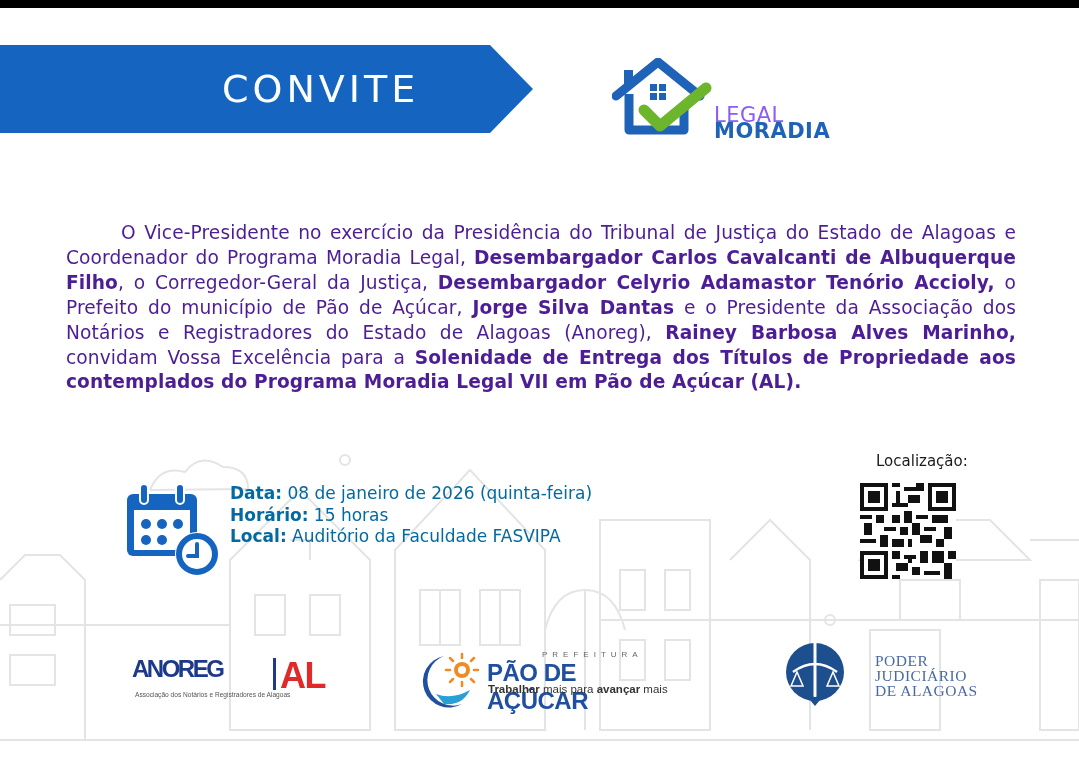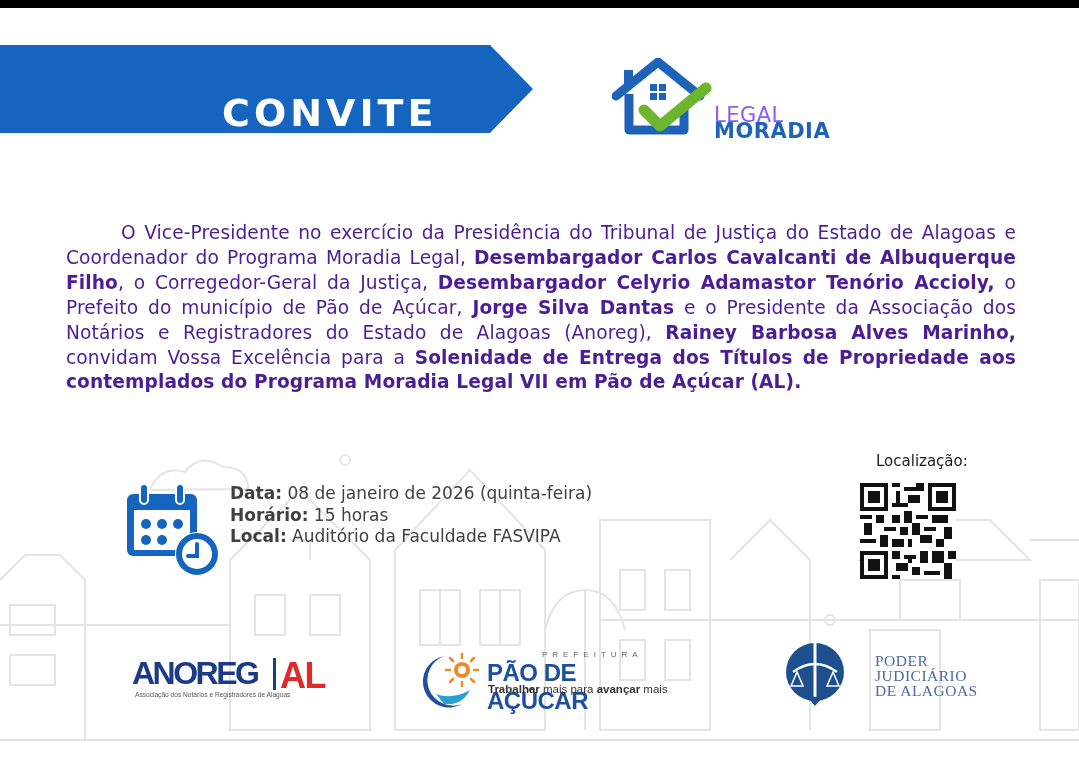--- a/index.html
+++ b/index.html
@@ -5,48 +5,48 @@
     * { margin: 0; padding: 0; box-sizing: border-box; }
     html, body { width: 1079px; height: 758px; overflow: hidden; background: #ffffff; }
     body { position: relative; font-family: "DejaVu Sans", sans-serif; color: #1a1a1a; }
 
     .topbar { position: absolute; left: 0; top: 0; width: 1079px; height: 8px; background: #000; }
 
     .banner { position: absolute; left: 0; top: 45px; width: 535px; height: 88px; }
     .banner svg { position: absolute; left: 0; top: 0; }
     .banner-text {
       position: absolute; left: 222px; top: 22px;
-      font-family: "DejaVu Sans", sans-serif; font-weight: bold;
-      font-size: 38px; letter-spacing: 4px; color: #ffffff; margin-top: 24px;
+      font-family: "DejaVu Sans", sans-serif; font-weight: normal;
+      font-size: 38px; letter-spacing: 4px; color: #ffffff;
     }
 
     .ml-logo { position: absolute; left: 612px; top: 58px; width: 260px; height: 80px; }
     .ml-logo svg { position: absolute; left: 0; top: 0; }
     .ml-title { position: absolute; left: 102px; top: 17px; font-weight: bold; font-size: 21px; color: #1e63b8; letter-spacing: 0.5px; margin-top: 44px; }
     .ml-sub { position: absolute; left: 102px; top: 45px; font-size: 21px; color: #8b5cf6; letter-spacing: 0.5px; }
 
     .body-text {
       position: absolute; left: 66px; top: 221px; width: 950px;
       font-size: 18.6px; line-height: 24.9px; text-align: justify;
       color: #4c1d95; letter-spacing: 0.1px;
     }
     .body-text p { text-indent: 55px; }
     .body-text b { font-weight: bold; }
 
     .bg-art { position: absolute; left: 0; top: 430px; width: 1079px; height: 320px; }
 
     .cal-icon { position: absolute; left: 124px; top: 482px; }
-    .details { position: absolute; left: 230px; top: 483px; font-size: 17px; line-height: 21.5px; color: #404040; }
+    .details { position: absolute; left: 230px; top: 483px; font-size: 17px; line-height: 21.5px; color: #0369a1; }
     .details .row b { font-weight: bold; }
 
     .loc-label { position: absolute; left: 876px; top: 452px; font-size: 15px; color: #1a1a1a; }
     .qr { position: absolute; left: 860px; top: 483px; }
 
     .anoreg { position: absolute; left: 132px; top: 655px; width: 190px; height: 48px; }
-    .anoreg-main { position: absolute; left: 0; top: 0; font-weight: bold; font-size: 32px; letter-spacing: -2.5px; color: #1d3a8a; font-family: "Liberation Sans", sans-serif; }
+    .anoreg-main { position: absolute; left: 0; top: 0; font-weight: bold; font-size: 24px; letter-spacing: -2.5px; color: #1d3a8a; font-family: "Liberation Sans", sans-serif; }
     .anoreg-bar { position: absolute; left: 141px; top: 3px; width: 3px; height: 32px; background: #1d3a8a; }
     .anoreg-al { position: absolute; left: 148px; top: 0; font-weight: bold; font-size: 36px; letter-spacing: -1.5px; color: #e02a2a; font-family: "Liberation Sans", sans-serif; }
     .anoreg-sub { position: absolute; left: 3px; top: 36px; font-size: 6.6px; color: #555; white-space: nowrap; font-family: "Liberation Sans", sans-serif; }
 
     .pao { position: absolute; left: 422px; top: 650px; width: 260px; height: 60px; }
     .pao svg { position: absolute; left: 0; top: 0; }
     .pao-pref { position: absolute; left: 120px; top: 0; font-size: 8px; letter-spacing: 5px; color: #666; font-family: "Liberation Sans", sans-serif; }
     .pao-name { position: absolute; left: 65px; top: 9px; font-weight: bold; font-size: 24px; letter-spacing: -0.5px; color: #1f4f9e; font-family: "Liberation Sans", sans-serif; }
     .pao-slogan { position: absolute; left: 66px; top: 33px; font-size: 11.5px; color: #333; white-space: nowrap; font-family: "Liberation Sans", sans-serif; }
     .pao-slogan b { font-weight: bold; }

